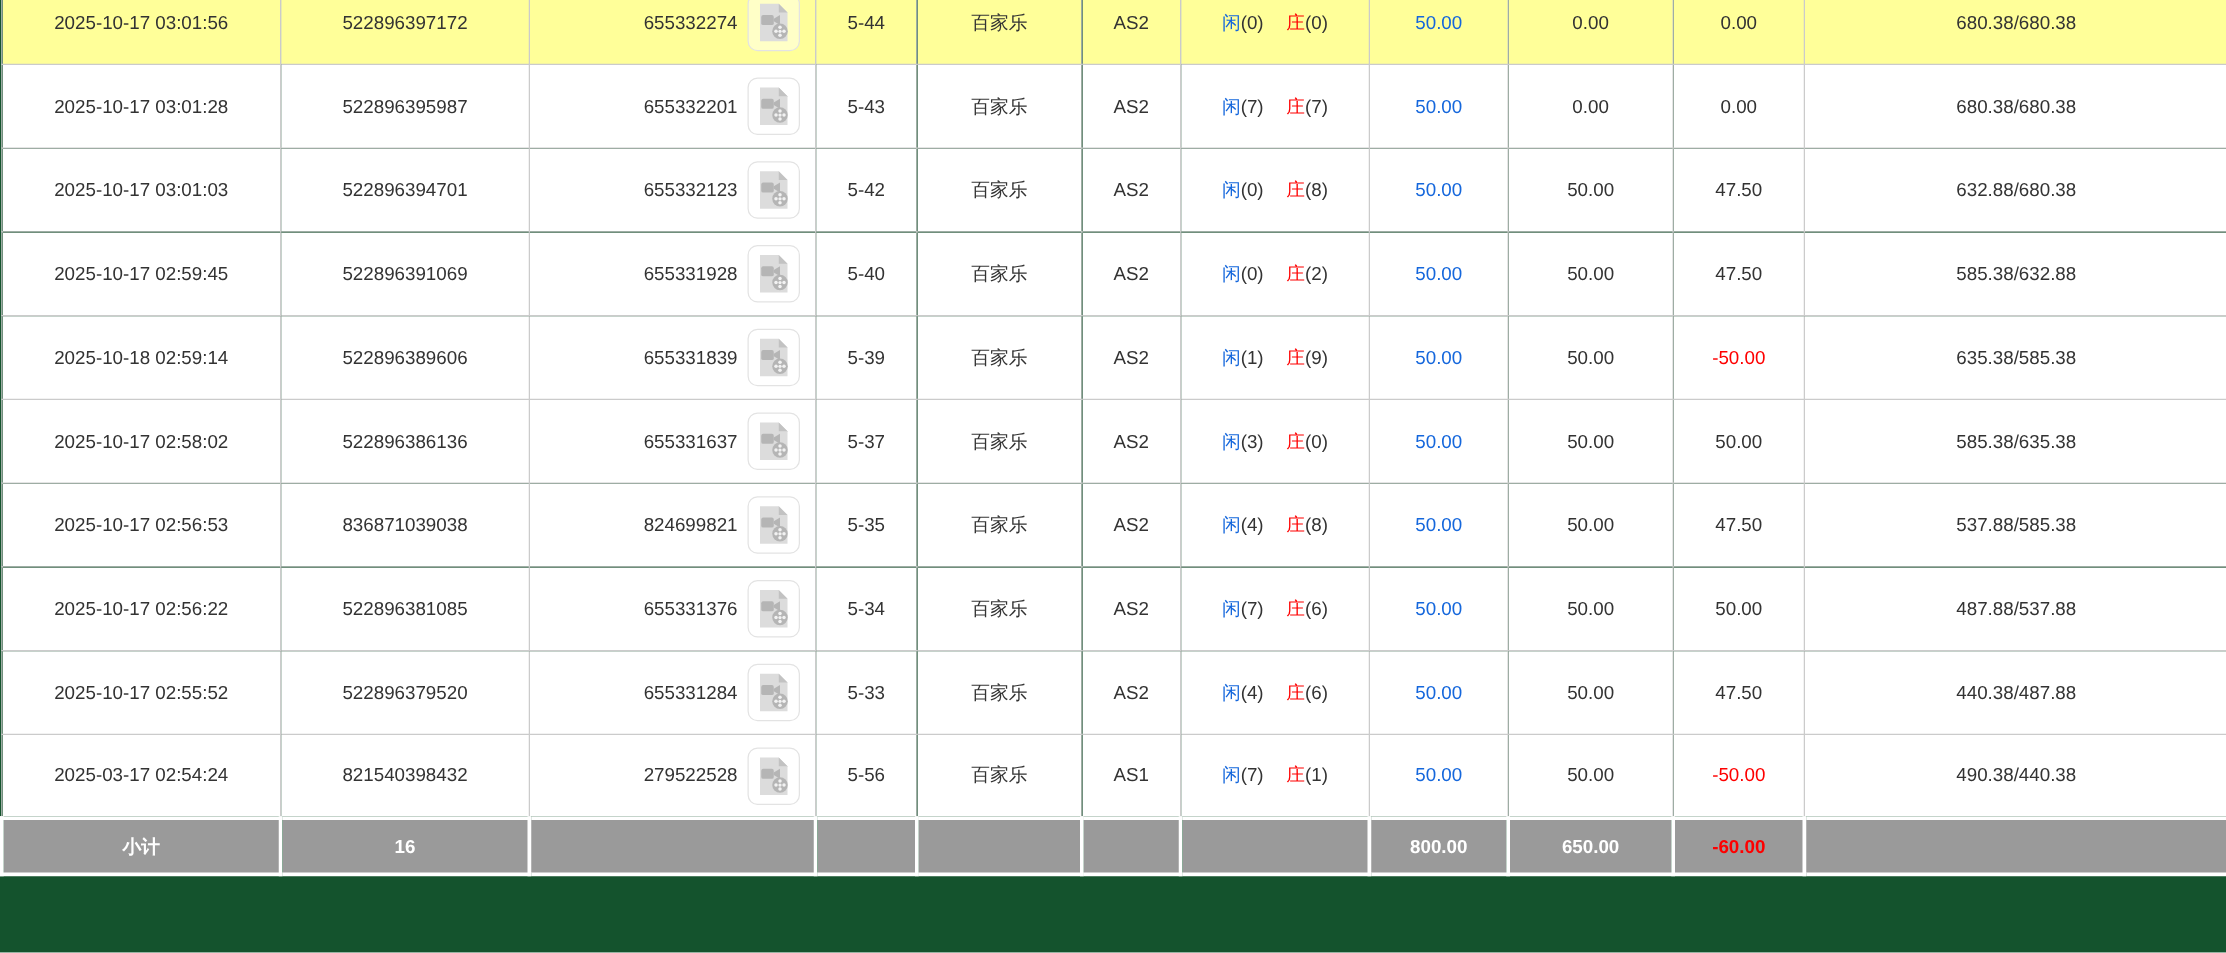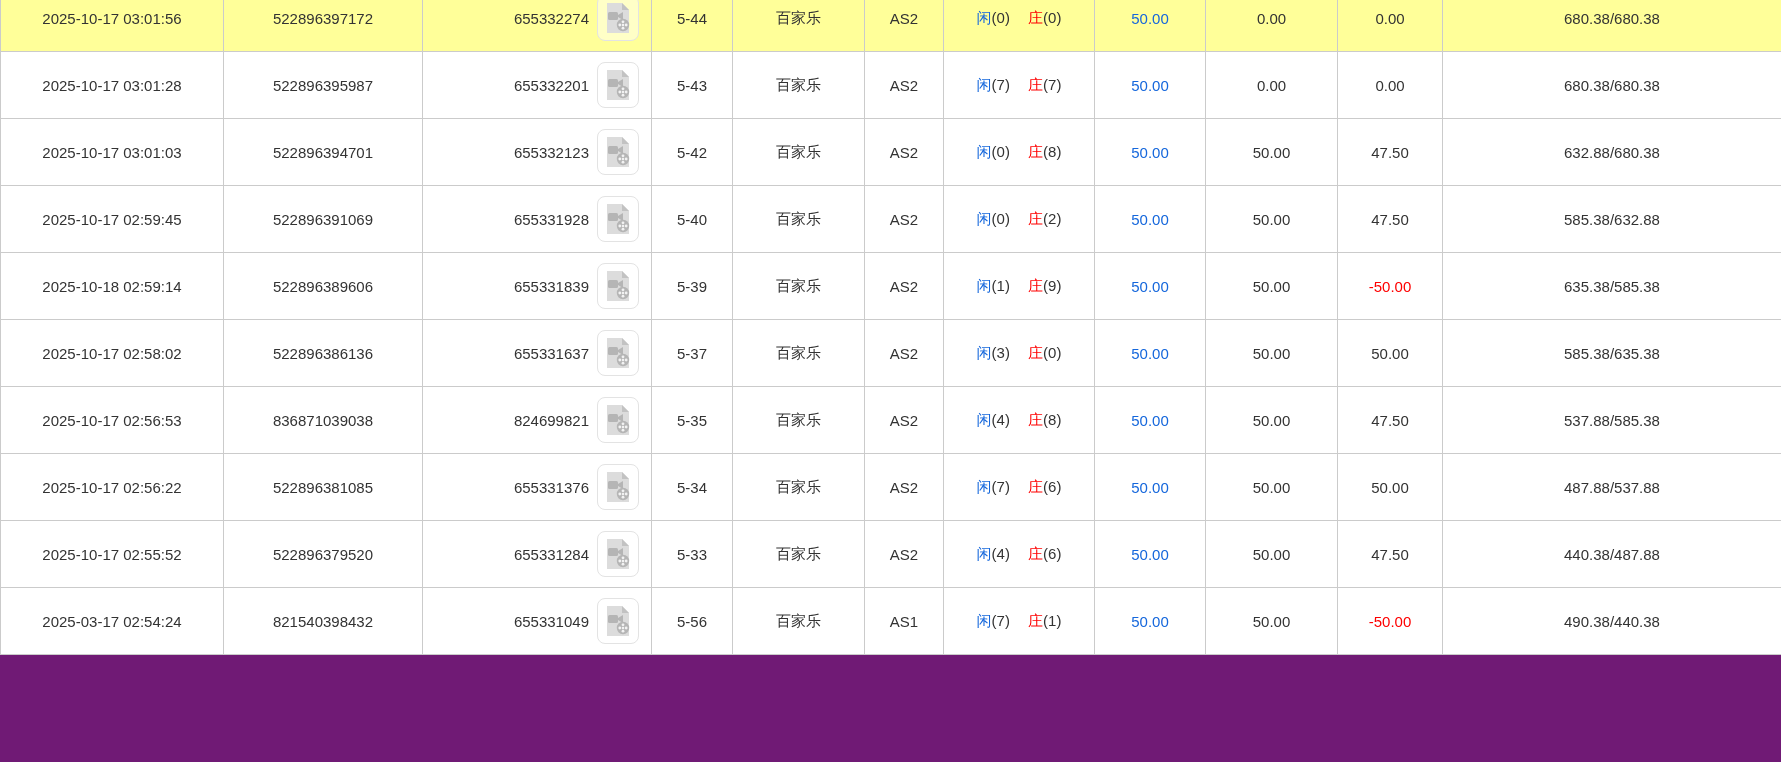--- a/index.html
+++ b/index.html
@@ -1,18 +1,18 @@
 <!DOCTYPE html>
 <html><head>
 <meta charset="utf-8">
 <style>
   html,body { margin:0; padding:0; background:#fff; }
   .viewport {
     position:relative; width:1781px; height:762px; overflow:hidden;
-    background:#701a75; font-family:"Liberation Sans", sans-serif;text-decoration:underline;
+    background:#14532d; font-family:"Liberation Sans", sans-serif;text-decoration:underline;
   }
   table.bet-table {
     position:absolute; left:0; top:-16px; width:1781px;
     border-collapse:collapse; table-layout:fixed;
   }
   td {
     border:1px solid #cbcbcb; text-align:center; vertical-align:middle;
     font-size:15px; color:#333; padding:0; overflow:hidden; white-space:nowrap;
   }
   tr.data-row { height:67px; background:#fff; }
@@ -379,21 +379,21 @@
     </td>
     <td>50.00</td>
     <td>47.50</td>
     <td>440.38/487.88</td>
   </tr>
         <tr class="data-row">
     <td>2025-03-17 02:54:24</td>
     <td>821540398432</td>
     <td>
       <div class="round-wrap">
-        <span>655331049</span>
+        <span>279522528</span>
         <span class="video-btn">
           <svg width="28" height="32" viewBox="0 0 28 32">
             <path d="M3 1 h15 l7 7 v23 h-22 z" fill="#dcdcdc"></path>
             <path d="M18 1 l7 7 h-7 z" fill="#c2c2c2"></path>
             <rect x="4" y="10" width="10" height="8" rx="1.5" fill="#b5b5b5"></rect>
             <path d="M14 13 l5 -3 v8 l-5 -3 z" fill="#b5b5b5"></path>
             <circle cx="19" cy="23" r="6.2" fill="#b5b5b5"></circle>
             <circle cx="19" cy="23" r="1.3" fill="#f2f2f2"></circle>
             <circle cx="19" cy="19.8" r="1.4" fill="#f2f2f2"></circle>
             <circle cx="19" cy="26.2" r="1.4" fill="#f2f2f2"></circle>
@@ -409,16 +409,29 @@
     <td>
       <span><span class="blue">闲</span><span>(7)</span></span>
       <span class="banker-group"><span class="red">庄</span><span>(1)</span></span>
     </td>
     <td>
       <span class="blue">50.00</span>
     </td>
     <td>50.00</td>
     <td class="red">-50.00</td>
     <td>490.38/440.38</td>
+  </tr>
+        <tr class="summary-row">
+    <td>小计</td>
+    <td>16</td>
+    <td></td>
+    <td></td>
+    <td></td>
+    <td></td>
+    <td></td>
+    <td>800.00</td>
+    <td>650.00</td>
+    <td class="red-val">-60.00</td>
+    <td></td>
   </tr>
       </tbody>
   </table>
 </div>
 
 </body></html>

